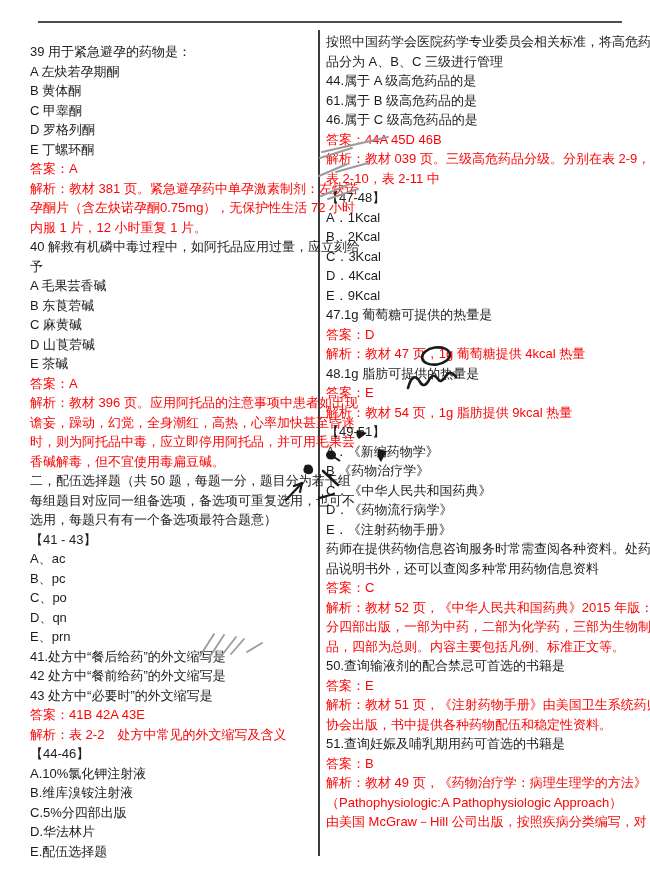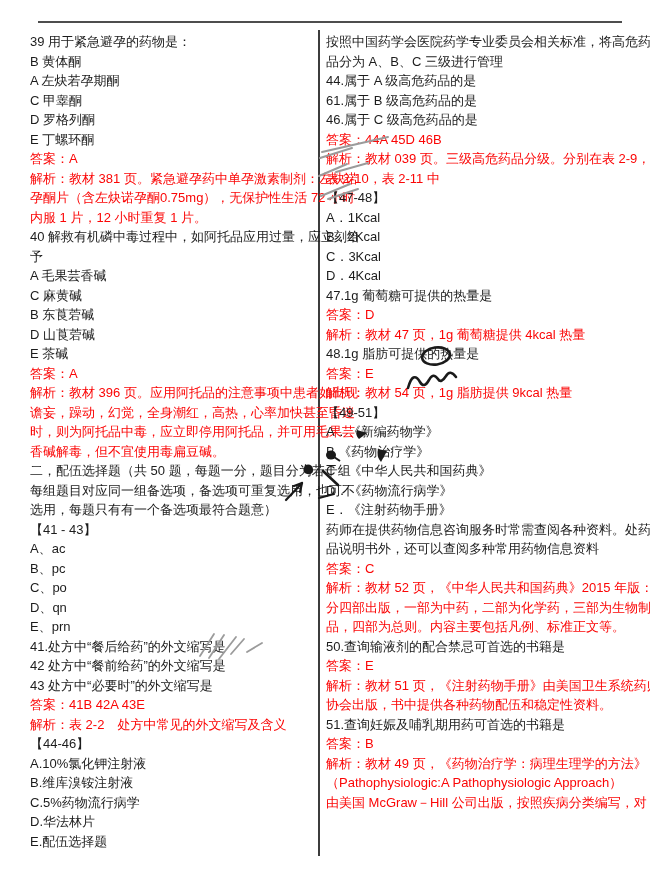--- a/index.html
+++ b/index.html
@@ -12,21 +12,21 @@
   .page{position:relative;width:650px;height:874px;background:#ffffff;}
   .top-rule{
     position:absolute;left:38px;top:21px;width:584px;height:2px;
     background:#4d4d4d;
   }
   .col-divider{
     position:absolute;left:318px;top:30px;width:2px;height:826px;
     background:#3c3c3c;
   }
   .column{position:absolute;top:32px;}
-  .column.left{left:30px;width:288px;}
+  .column.left{left:30px;width:288px;margin-top:10px;}
   .column.right{left:326px;width:302px;}
   .line{
     height:19.5px;line-height:19.5px;
     font-size:13px;
     white-space:nowrap;
     color:#1c1c1c;
   }
   .line.red{color:#fb0606;}
   .annotation-layer{
     position:absolute;left:0;top:0;width:650px;height:874px;
@@ -36,34 +36,34 @@
 </head>
 <body>
 
 <div class="page">
 
   <div class="top-rule"></div>
   <div class="col-divider"></div>
 
   <div class="column left" id="left-col">
       <div class="line">39 用于紧急避孕的药物是：</div>
+      <div class="line">A 左炔若孕期酮</div>
       <div class="line">B 黄体酮</div>
-      <div class="line">A 左炔若孕期酮</div>
       <div class="line">C 甲睾酮</div>
       <div class="line">D 罗格列酮</div>
       <div class="line">E 丁螺环酮</div>
       <div class="line red">答案：A</div>
       <div class="line red">解析：教材 381 页。紧急避孕药中单孕激素制剂：左炔诺</div>
       <div class="line red">孕酮片（含左炔诺孕酮0.75mg），无保护性生活 72 小时</div>
       <div class="line red">内服 1 片，12 小时重复 1 片。</div>
       <div class="line">40 解救有机磷中毒过程中，如阿托品应用过量，应立刻给</div>
       <div class="line">予</div>
       <div class="line">A 毛果芸香碱</div>
+      <div class="line">B 东莨菪碱</div>
       <div class="line">C 麻黄碱</div>
-      <div class="line">B 东莨菪碱</div>
       <div class="line">D 山莨菪碱</div>
       <div class="line">E 茶碱</div>
       <div class="line red">答案：A</div>
       <div class="line red">解析：教材 396 页。应用阿托品的注意事项中患者如出现</div>
       <div class="line red">谵妄，躁动，幻觉，全身潮红，高热，心率加快甚至昏迷</div>
       <div class="line red">时，则为阿托品中毒，应立即停用阿托品，并可用毛果芸</div>
       <div class="line red">香碱解毒，但不宜使用毒扁豆碱。</div>
       <div class="line">二，配伍选择题（共 50 题，每题一分，题目分为若干组</div>
       <div class="line">每组题目对应同一组备选项，备选项可重复选用，也可不</div>
       <div class="line">选用，每题只有有一个备选项最符合题意）</div>
@@ -74,38 +74,39 @@
       <div class="line">D、qn</div>
       <div class="line">E、prn</div>
       <div class="line">41.处方中“餐后给药”的外文缩写是</div>
       <div class="line">42 处方中“餐前给药”的外文缩写是</div>
       <div class="line">43 处方中“必要时”的外文缩写是</div>
       <div class="line red">答案：41B 42A 43E</div>
       <div class="line red">解析：表 2-2　处方中常见的外文缩写及含义</div>
       <div class="line">【44-46】</div>
       <div class="line">A.10%氯化钾注射液</div>
       <div class="line">B.维库溴铵注射液</div>
-      <div class="line">C.5%药物流行病学</div>
+      <div class="line">C.5%分四部出版</div>
       <div class="line">D.华法林片</div>
       <div class="line">E.配伍选择题</div>
     </div>
   <div class="column right" id="right-col">
       <div class="line">按照中国药学会医院药学专业委员会相关标准，将高危药</div>
       <div class="line">品分为 A、B、C 三级进行管理</div>
       <div class="line">44.属于 A 级高危药品的是</div>
       <div class="line">61.属于 B 级高危药品的是</div>
       <div class="line">46.属于 C 级高危药品的是</div>
       <div class="line red">答案：44A 45D 46B</div>
       <div class="line red">解析：教材 039 页。三级高危药品分级。分别在表 2-9，</div>
       <div class="line red">表 2-10，表 2-11 中</div>
       <div class="line">【47-48】</div>
       <div class="line">A．1Kcal</div>
       <div class="line">B．2Kcal</div>
       <div class="line">C．3Kcal</div>
       <div class="line">D．4Kcal</div>
+      <div class="line">E．9Kcal</div>
       <div class="line">47.1g 葡萄糖可提供的热量是</div>
       <div class="line red">答案：D</div>
       <div class="line red">解析：教材 47 页，1g 葡萄糖提供 4kcal 热量</div>
       <div class="line">48.1g 脂肪可提供的热量是</div>
       <div class="line red">答案：E</div>
       <div class="line red">解析：教材 54 页，1g 脂肪提供 9kcal 热量</div>
       <div class="line">【49-51】</div>
       <div class="line">A．《新编药物学》</div>
       <div class="line">B 《药物治疗学》</div>
       <div class="line">C．《中华人民共和国药典》</div>

